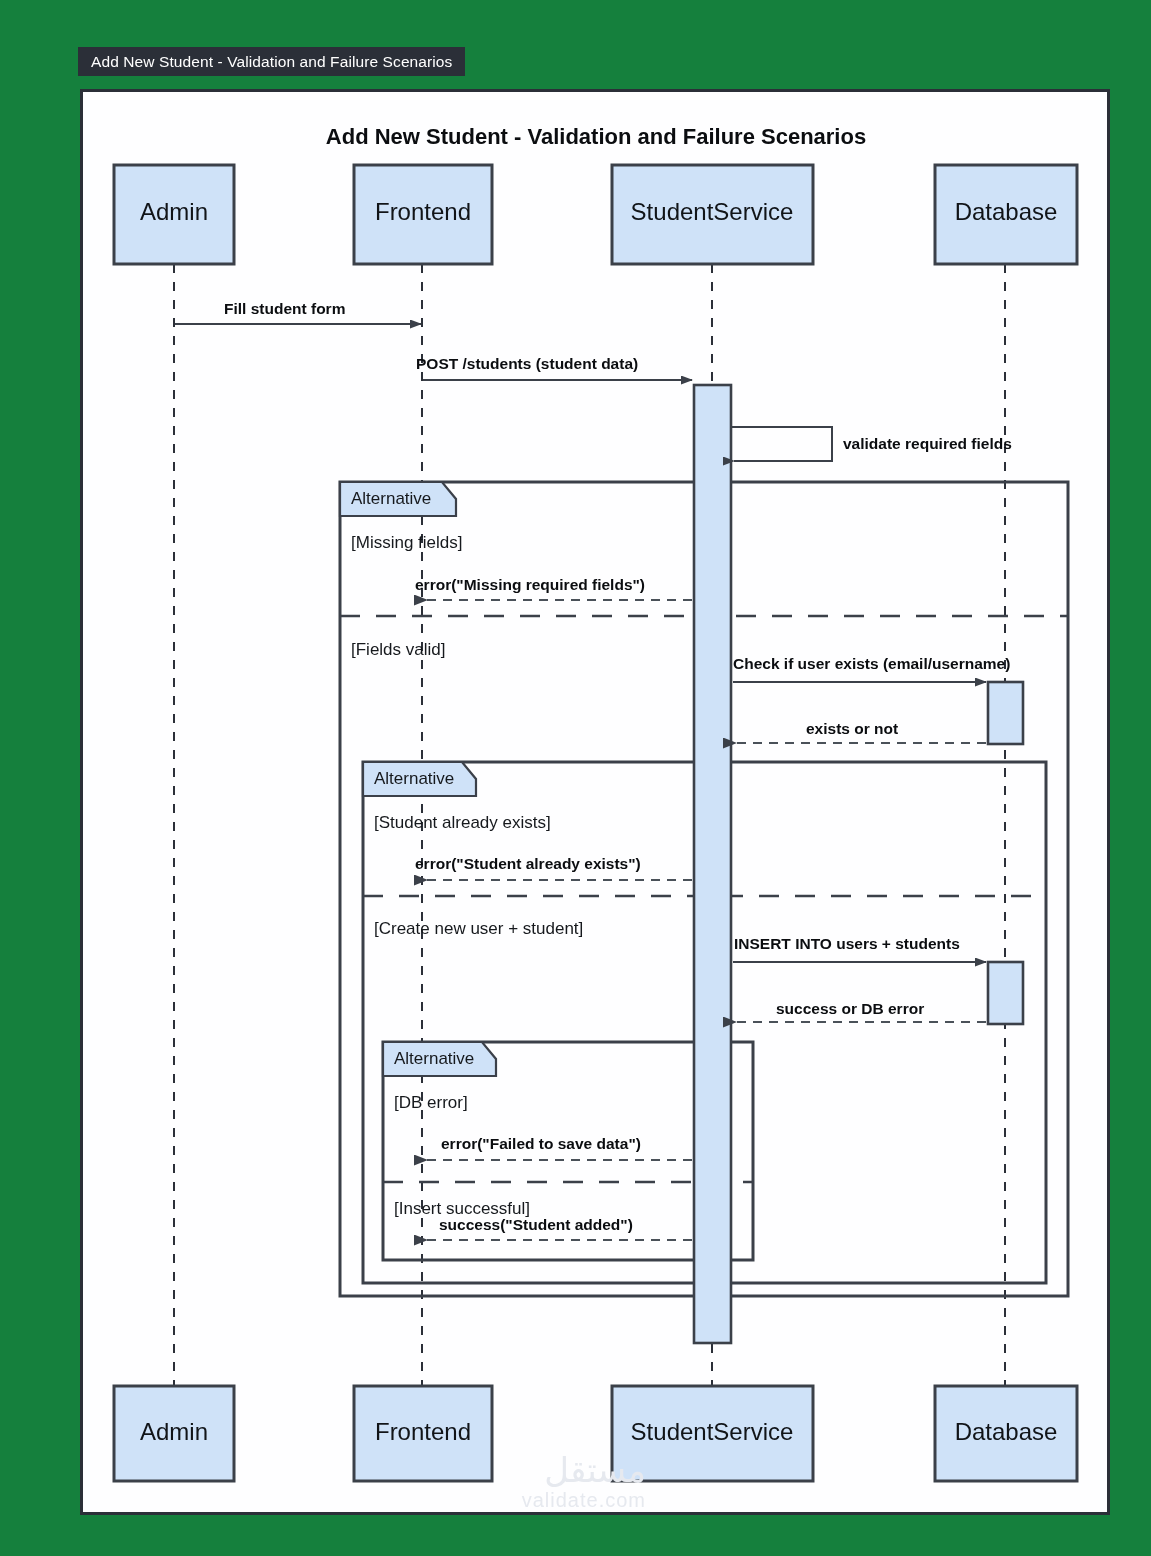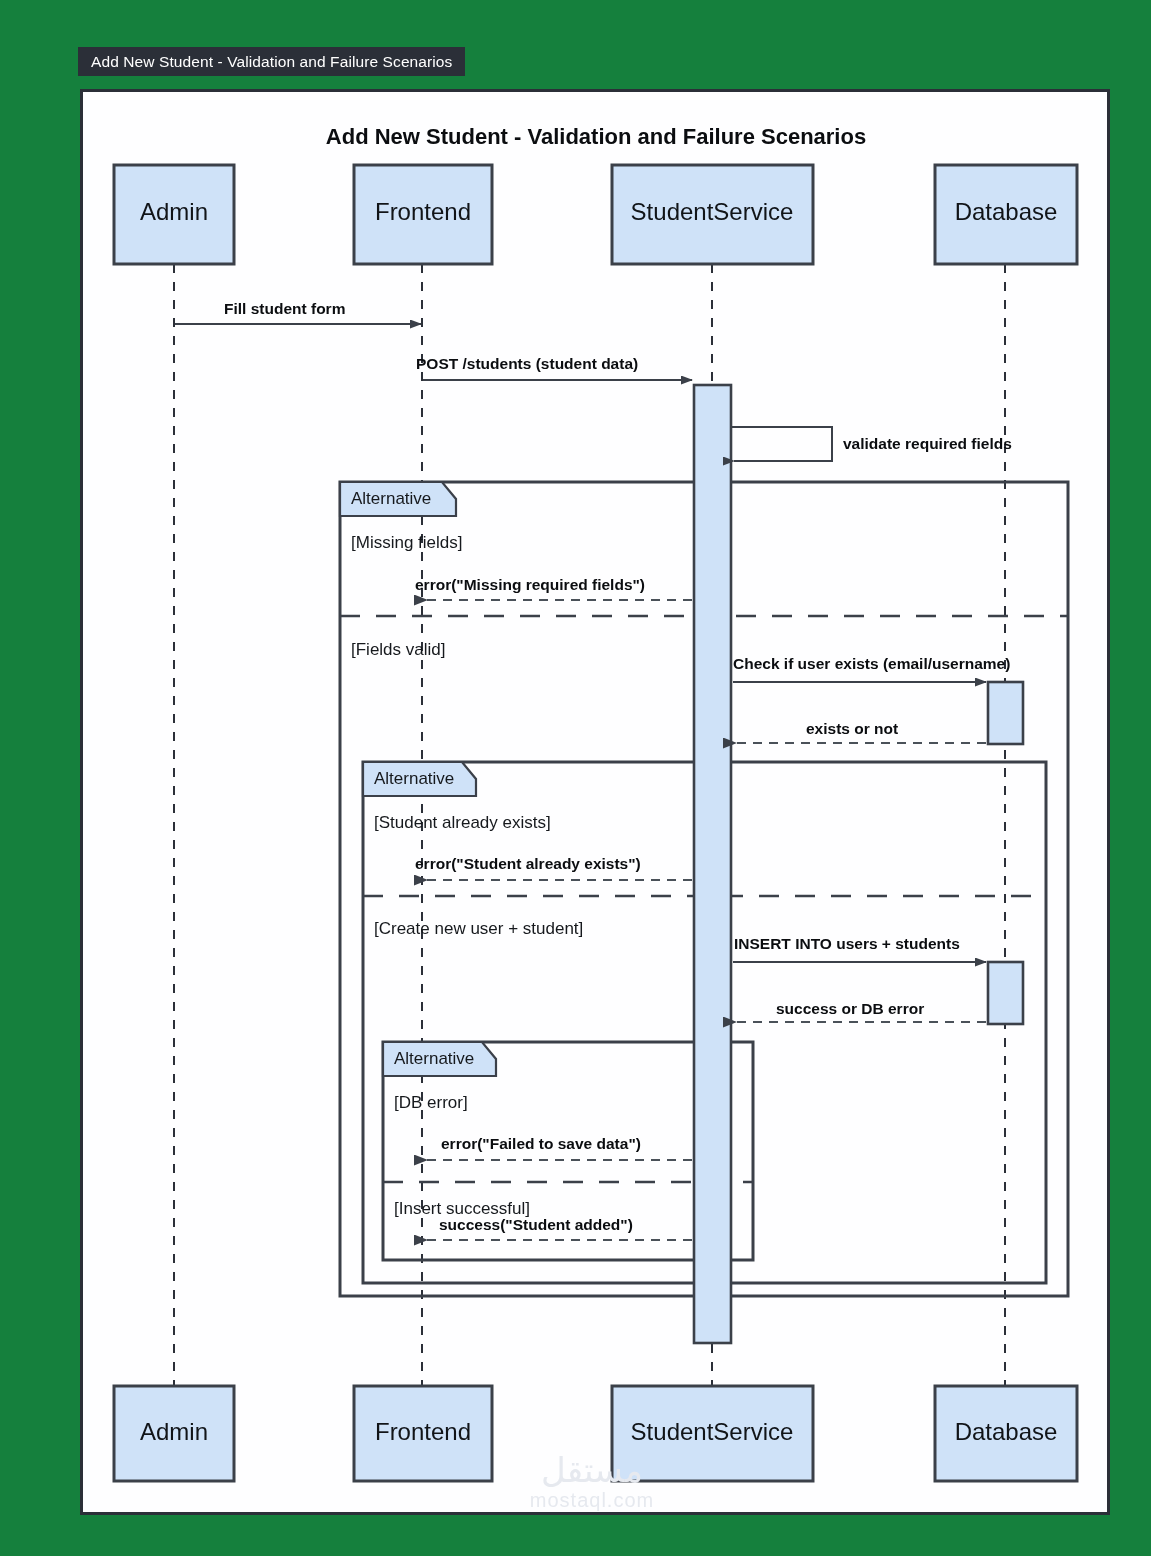--- a/index.html
+++ b/index.html
@@ -118,24 +118,24 @@
   .diagram-title {
     font-family: "Liberation Sans", sans-serif;
     font-size: 22px;
     font-weight: bold;
     fill: #0b0d10;
     text-anchor: middle;
   }
   
   #watermark {
     position: absolute;
-    left: 507px;
+    left: 476px;
     top: 1452px;
     width: 170px;
-    text-align: center;
+    text-align: right;
     color: #e6e9ef;
     pointer-events: none;
     user-select: none;
   }
   #watermark .wm-ar {
     font-family: "DejaVu Sans", sans-serif;
     font-size: 34px;
     line-height: 36px;
     letter-spacing: 1px;
   }
@@ -253,16 +253,16 @@
 
     <rect class="lifeline-box" x="612" y="1386" width="201" height="95"></rect>
     <text class="lifeline-label" x="712" y="1434">StudentService</text>
 
     <rect class="lifeline-box" x="935" y="1386" width="142" height="95"></rect>
     <text class="lifeline-label" x="1006" y="1434">Database</text>
   </svg>
 
   <div id="watermark">
     <div class="wm-ar">مستقل</div>
-    <div class="wm-en">mostaql.com</div>
+    <div class="wm-en">validate.com</div>
   </div>
 
 </div>
 
 </body></html>

